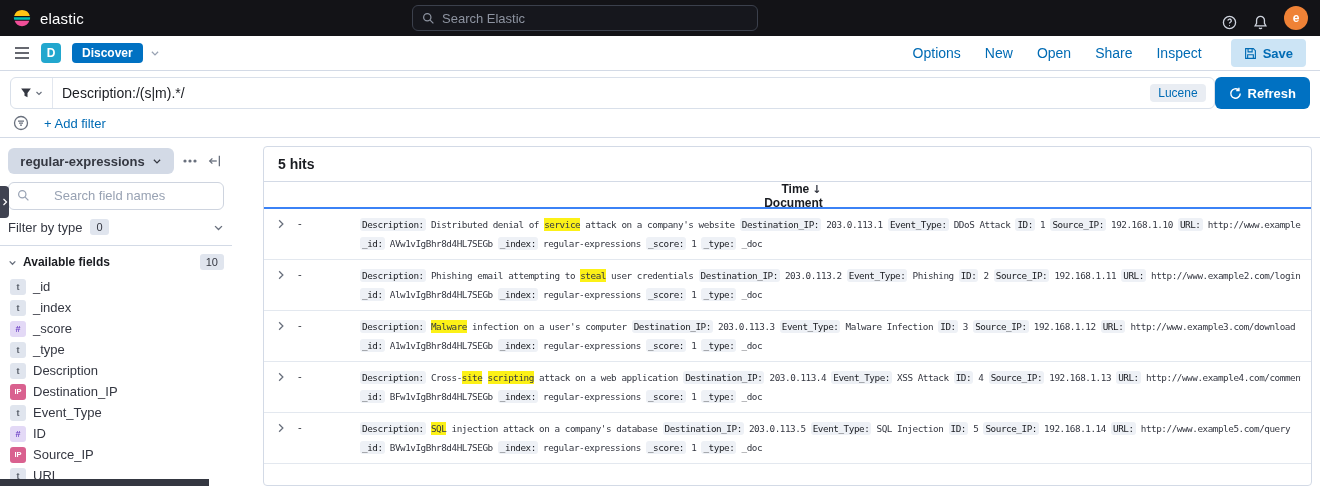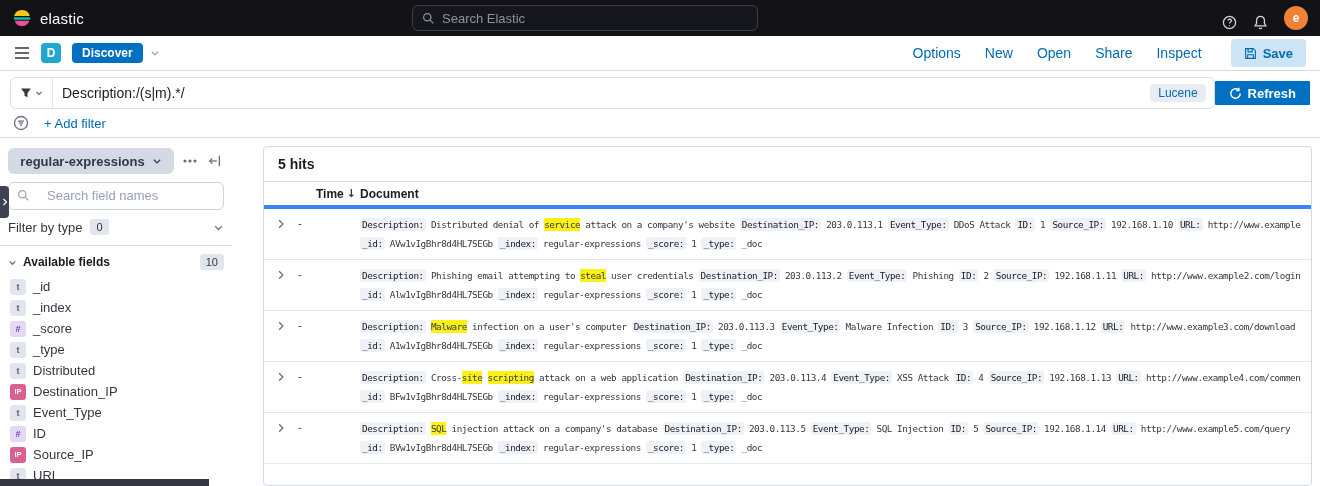--- a/index.html
+++ b/index.html
@@ -45,40 +45,40 @@
   
   .querybar { display:flex; padding:6px 10px 4px; background:#fff; align-items:center; flex:0 0 auto; }
   .query-wrap { flex:1; display:flex; align-items:center; height:32px; border:1px solid #d9e0ea;
                 border-radius:6px; background:#fff; }
   .sq-btn { width:42px; height:100%; display:flex; align-items:center; justify-content:center; gap:3px;
             border:none; border-right:1px solid #e2e7ef; background:transparent; cursor:pointer; color:#69707d; }
   .query-input { flex:1; border:none; outline:none; font-size:14px; color:#1a1c21; padding:0 9px;
                  font-family:inherit; background:transparent; }
   .lang-badge { margin-right:8px; background:#e9edf3; color:#006bb4; font-size:12px; padding:2px 8px;
                 border-radius:4px; cursor:pointer; }
-  .refresh-btn { display:flex; align-items:center; gap:6px; height:24px; padding:0 14px; background:#0071c2;
-                 color:#fff; border:none; border-radius:1px; font-size:13px; font-weight:600; cursor:pointer;
+  .refresh-btn { display:flex; align-items:center; gap:6px; height:32px; padding:0 14px; background:#0071c2;
+                 color:#fff; border:none; border-radius:6px; font-size:13px; font-weight:600; cursor:pointer;
                  font-family:inherit; }
 
   
   .filterbar { display:flex; align-items:center; gap:15px; padding:2px 13px 6px; background:#fff;
                border-bottom:1px solid #d3dae6; flex:0 0 auto; }
   .fb-ic { display:flex; cursor:pointer; }
   .add-filter { color:#006bb4; font-size:13px; cursor:pointer; text-decoration:none; }
 
   
   .content { flex:1; display:flex; background:#fff; overflow:hidden; }
 
   .sidebar { width:232px; flex:0 0 auto; padding:10px 8px 0; display:flex; flex-direction:column; background:#fff; }
   .sb-top { display:flex; align-items:center; gap:7px; }
   .ip-btn { flex:1; height:26px; background:#d3dae6; border-radius:6px; display:flex; align-items:center;
             justify-content:center; gap:7px; font-size:13px; font-weight:700; color:#343741; border:none;
             cursor:pointer; font-family:inherit; }
   .sb-ic { display:flex; cursor:pointer; padding:2px; }
-  .sb-search { margin-top:8px; display:flex; align-items:center; gap:17px; height:28px; border:1px solid #ced4df;
+  .sb-search { margin-top:8px; display:flex; align-items:center; gap:24px; height:28px; border:1px solid #ced4df;
                border-radius:6px; padding:0 8px; background:#fff; color:#98a2b3; }
   .sb-search input { flex:1; border:none; outline:none; font-size:13px; color:#343741; background:transparent; min-width:0; }
   .sb-search input::placeholder { color:#98a2b3; }
   .ftype-row { margin-top:6px; display:flex; align-items:center; height:24px; gap:8px; cursor:pointer; }
   .ftype-label { font-size:13px; color:#343741; }
   .count-badge { background:#e0e5ee; border-radius:3px; padding:0 6px; font-size:11px; height:16px;
                  line-height:16px; color:#343741; }
   .ftype-caret { margin-left:auto; color:#69707d; display:flex; }
   .sb-divider { border-top:1px solid #d3dae6; margin:6px -8px 5px; }
   .avail-row { display:flex; align-items:center; gap:6px; height:22px; cursor:pointer; }
@@ -91,22 +91,22 @@
          align-items:center; justify-content:center; flex:0 0 auto; }
   .tok-t  { background:#e0e5ee; color:#5a606b; }
   .tok-n  { background:#e3d9f6; color:#6e41c6; }
   .tok-ip { background:#d9618f; color:#fff; font-size:7.5px; }
   .fname { font-size:13px; color:#343741; white-space:nowrap; }
 
   .main { flex:1; min-width:0; padding:8px 8px 0 5px; }
   .panel { height:100%; border:1px solid #d3dae6; border-radius:4px; background:#fff; display:flex;
            flex-direction:column; overflow:hidden;margin-left:26px; }
   .hits-bar { padding:9px 14px; font-size:14px; font-weight:700; color:#1a1c21; border-bottom:1px solid #d3dae6; }
-  .thead { display:flex; align-items:center; height:27px; border-bottom:4px solid #3b82f6; font-size:12px;
-           font-weight:700; color:#1a1c21; padding-left:12px; }
+  .thead { display:flex; align-items:center; height:27px; border-bottom:2px solid #3b82f6; font-size:12px;
+           font-weight:700; color:#1a1c21; padding-left:12px;flex-direction:column; }
   .h-expand { width:20px; }
   .h-time { width:64px; display:flex; align-items:center; gap:3px; padding-left:20px; cursor:pointer; }
   .sort-ic { font-size:11px; color:#343741; font-family:"DejaVu Sans",sans-serif; }
   .h-doc { flex:1; }
 
   .doc-row { display:flex; padding:6px 10px 6px 12px; border-bottom:1px solid #e3e8ef; align-items:flex-start; }
   .col-expand { width:20px; display:flex; justify-content:flex-start; padding-top:4px; }
   .expand-btn { display:flex; cursor:pointer; }
   .col-time { width:64px; font-size:11px; color:#343741; padding-top:2px; padding-left:2px; }
   .col-doc { flex:1; min-width:0; font-family:"DejaVu Sans Mono","Liberation Mono",monospace;
@@ -291,21 +291,21 @@
         <div class="field-row">
           <span class="tok tok-n">#</span>
           <span class="fname">_score</span>
         </div>
         <div class="field-row">
           <span class="tok tok-t">t</span>
           <span class="fname">_type</span>
         </div>
         <div class="field-row">
           <span class="tok tok-t">t</span>
-          <span class="fname">Distributed</span>
+          <span class="fname">Description</span>
         </div>
         <div class="field-row">
           <span class="tok tok-ip">IP</span>
           <span class="fname">Destination_IP</span>
         </div>
         <div class="field-row">
           <span class="tok tok-t">t</span>
           <span class="fname">Event_Type</span>
         </div>
         <div class="field-row">

